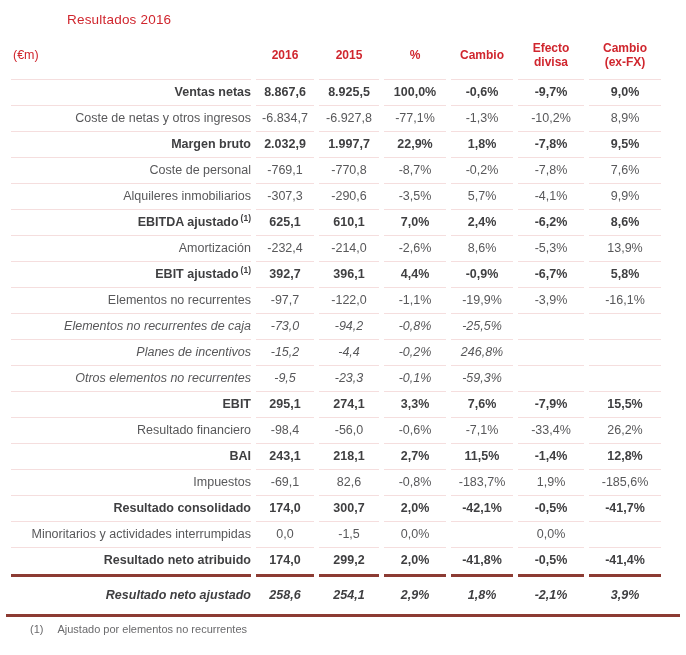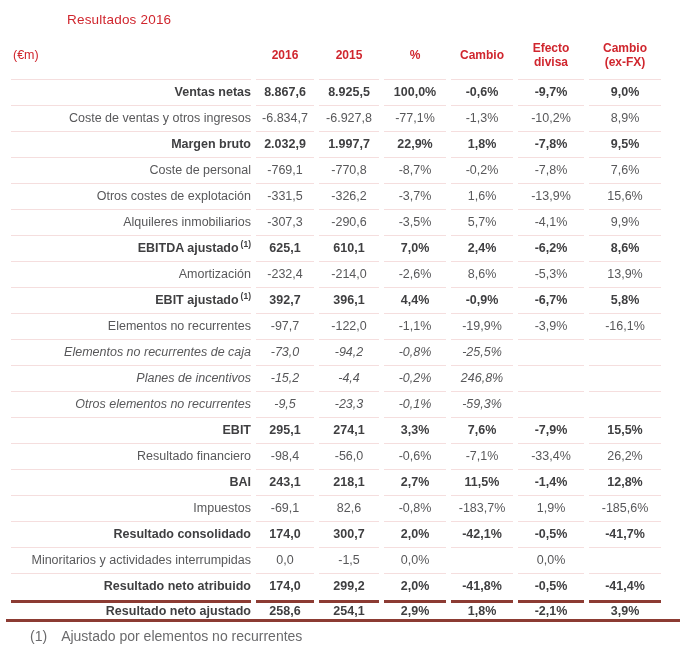--- a/index.html
+++ b/index.html
@@ -63,37 +63,38 @@
   tr.normal td{color:var(--txt-normal);}
   tr.bold td{color:var(--txt-bold);font-weight:bold;}
   tr.italic td{color:var(--txt-normal);font-style:italic;margin-top:27px;}
   tr.italic td.label{padding-left:18px;}
   tr.no-sep td{border-bottom:1px solid transparent;}
   tr.highlight td{
     color:var(--txt-bold);
     font-weight:bold;
     border-top:3px solid var(--maroon);
     border-bottom:none;
-    height:19px;
+    height:40px;
+    font-style:italic;
   }
   sup.fn{
     font-size:8.5px;
     vertical-align:super;
     line-height:0;
     margin-left:2px;
   }
   .bottom-rule{
     height:3px;
     background:var(--maroon);
     width:674px;
     margin-top:0;
   }
   .footnote{
     color:var(--foot);
-    font-size:14px;
+    font-size:11px;
     margin:6px 0 0 24px;
   }
   .footnote .marker{margin-right:14px;}
 </style>
 </head>
 <body>
 
 <div class="page">
   <div class="title">Resultados 2016</div>
 
@@ -126,21 +127,21 @@
     <tr class="bold">
           <td class="label">Ventas netas</td>
           <td>8.867,6</td>
           <td>8.925,5</td>
           <td>100,0%</td>
           <td>-0,6%</td>
           <td>-9,7%</td>
           <td>9,0%</td>
         </tr>
         <tr class="normal">
-          <td class="label">Coste de ventas y otros ingresos</td>
+          <td class="label">Coste de netas y otros ingresos</td>
           <td>-6.834,7</td>
           <td>-6.927,8</td>
           <td>-77,1%</td>
           <td>-1,3%</td>
           <td>-10,2%</td>
           <td>8,9%</td>
         </tr>
         <tr class="bold">
           <td class="label">Margen bruto</td>
           <td>2.032,9</td>
@@ -151,29 +152,20 @@
           <td>9,5%</td>
         </tr>
         <tr class="normal">
           <td class="label">Coste de personal</td>
           <td>-769,1</td>
           <td>-770,8</td>
           <td>-8,7%</td>
           <td>-0,2%</td>
           <td>-7,8%</td>
           <td>7,6%</td>
-        </tr>
-        <tr class="normal">
-          <td class="label">Otros costes de explotación</td>
-          <td>-331,5</td>
-          <td>-326,2</td>
-          <td>-3,7%</td>
-          <td>1,6%</td>
-          <td>-13,9%</td>
-          <td>15,6%</td>
         </tr>
         <tr class="normal">
           <td class="label">Alquileres inmobiliarios</td>
           <td>-307,3</td>
           <td>-290,6</td>
           <td>-3,5%</td>
           <td>5,7%</td>
           <td>-4,1%</td>
           <td>9,9%</td>
         </tr>

